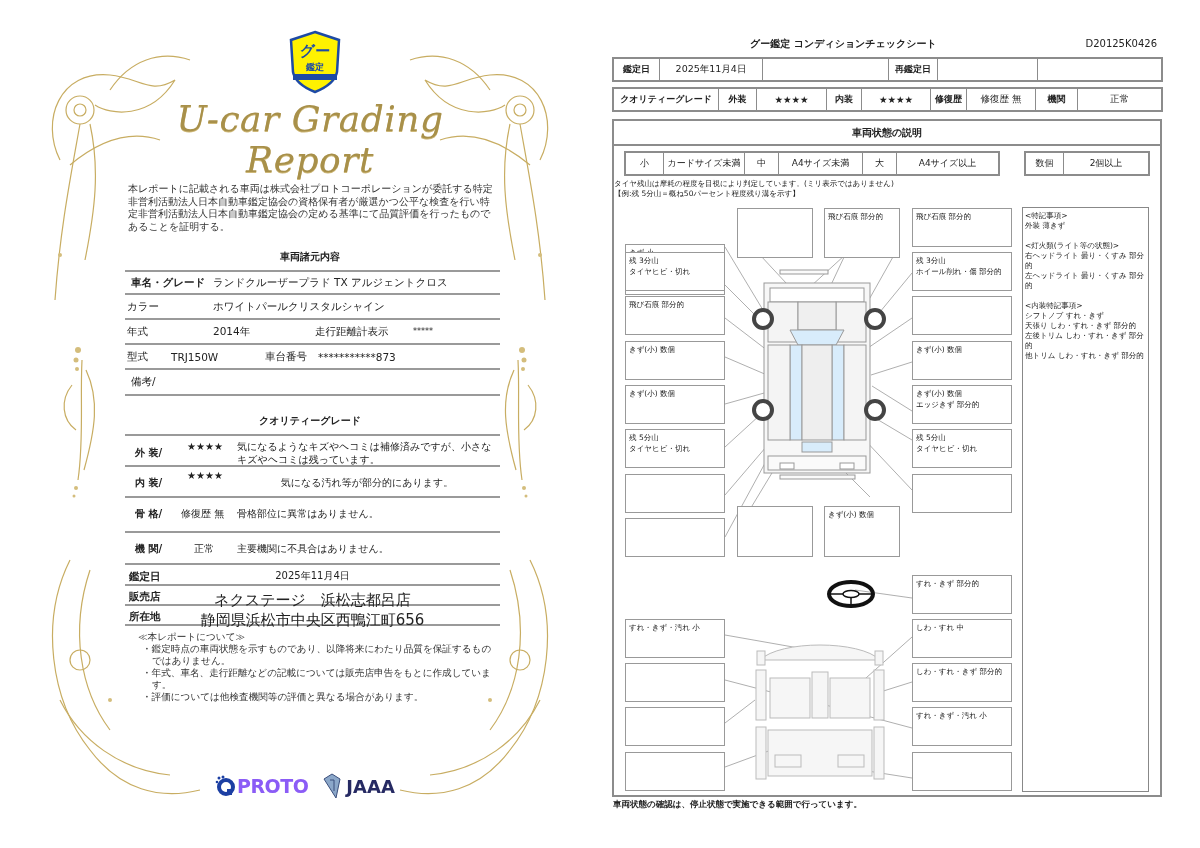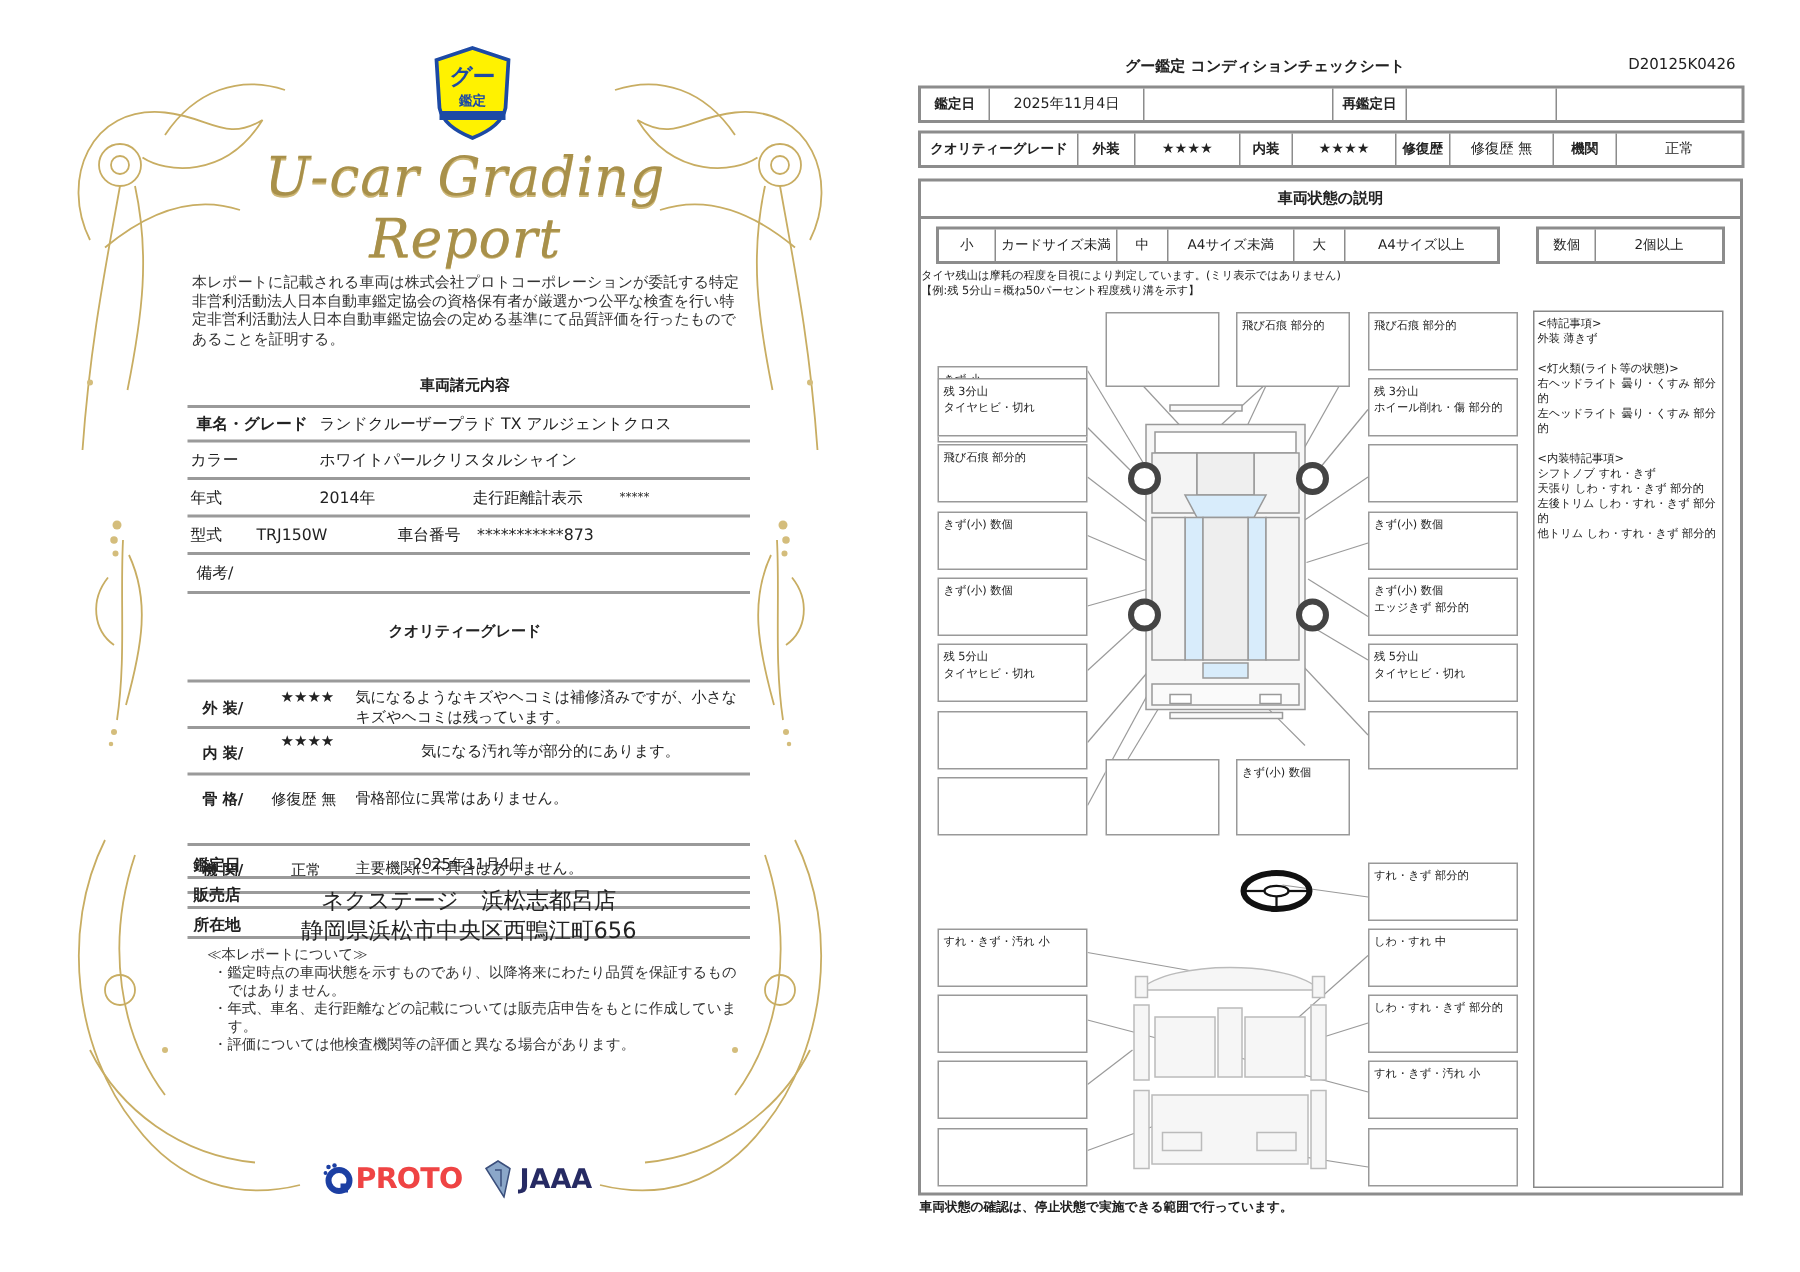--- a/index.html
+++ b/index.html
@@ -18,37 +18,37 @@
   }
   .cert-title { position: absolute; left: 0; width: 600px; top: 155px; text-align: center; font-size: 11px; font-weight: bold; color: #222; }
   .cert-body { position: absolute; left: 128px; top: 183px; width: 370px; font-family: "DejaVu Serif", "Liberation Serif", serif; font-size: 10px; line-height: 12.5px; color: #333; }
   .section-title { position: absolute; left: 0; width: 620px; text-align: center; font-size: 10px; font-weight: bold; color: #222; }
 
   .spec-table { position: absolute; left: 125px; top: 270px; width: 375px; }
   .spec-row { position: relative; height: 25px; border-bottom: 2px solid #9a9a9a; font-size: 10.5px; display: flex; align-items: center; }
   .spec-row.first { border-top: 2px solid #9a9a9a; }
   .spec-row span { position: absolute; white-space: nowrap; }
 
-  .grade-table { position: absolute; left: 125px; top: 453px; width: 375px; }
+  .grade-table { position: absolute; left: 125px; top: 434px; width: 375px; }
   .grade-row { position: relative; border-bottom: 2px solid #9a9a9a; font-size: 10px; }
   .grade-row.first { border-top: 2px solid #9a9a9a; }
   .grade-row span { position: absolute; white-space: nowrap; }
   .grade-row .desc { white-space: normal; width: 260px; line-height: 13px; }
 
   .info-table { position: absolute; left: 125px; top: 566px; width: 375px; }
   .info-row { position: relative; height: 20px; border-bottom: 2px solid #9a9a9a; font-size: 10px; }
   .info-row span { position: absolute; white-space: nowrap; }
   .info-row .lbl { left: 4px; top: 4px; font-weight: bold; font-size: 10.5px; }
   .info-row .val { left: 0; width: 375px; text-align: center; top: 5px; font-size: 15px; }
 
   .notes { position: absolute; left: 138px; top: 631px; width: 360px; font-family: "DejaVu Serif", "Liberation Serif", serif; font-size: 9.6px; line-height: 12px; color: #333; }
   .notes .item { padding-left: 14px; text-indent: -10px; }
 
   .logos { position: absolute; left: 215px; top: 768px; height: 36px; display: flex; align-items: center; gap: 14px; }
-  .proto-logo { display: flex; align-items: center; color: #ef4444; font-family: "DejaVu Sans", sans-serif; font-weight: bold; font-size: 19px; letter-spacing: -0.5px; }
+  .proto-logo { display: flex; align-items: center; color: #8b5cf6; font-family: "DejaVu Sans", sans-serif; font-weight: bold; font-size: 19px; letter-spacing: -0.5px; }
   .jaaa-logo { display: flex; align-items: center; color: #262a63; font-family: "DejaVu Sans", sans-serif; font-weight: bold; font-size: 18px; }
 
   
   .right-page { position: absolute; left: 600px; top: 0; width: 600px; height: 848px; }
   .rp-title { position: absolute; left: 150px; top: 37px; font-size: 10px; font-weight: bold; }
   .rp-docno { position: absolute; right: 43px; top: 38px; font-size: 10px; }
   .hdr-table { position: absolute; border: 2px solid #8c8c8c; display: flex; height: 25px; font-size: 9.5px; }
   .hdr-table .cell { border-right: 1px solid #8c8c8c; display: flex; align-items: center; justify-content: center; white-space: nowrap; }
   .hdr-table .cell:last-child { border-right: none; }
   .hdr-table .cell.bold { font-weight: bold; font-size: 9px; }
@@ -171,21 +171,21 @@
     <div class="grade-row first" style="height:33px;">
       <span style="left:10px;top:10px;font-weight:bold;">外 装/</span>
       <span style="left:62px;top:5px;">★★★★</span>
       <span class="desc" style="left:112px;top:4px;">気になるようなキズやヘコミは補修済みですが、小さなキズやヘコミは残っています。</span>
     </div>
     <div class="grade-row" style="height:31px;text-align:center;">
       <span style="left:10px;top:9px;font-weight:bold;">内 装/</span>
       <span style="left:62px;top:3px;">★★★★</span>
       <span class="desc" style="left:112px;top:9px;">気になる汚れ等が部分的にあります。</span>
     </div>
-    <div class="grade-row" style="height:47px;">
+    <div class="grade-row" style="height:35px;">
       <span style="left:10px;top:9px;font-weight:bold;">骨 格/</span>
       <span style="left:56px;top:9px;">修復歴 無</span>
       <span class="desc" style="left:112px;top:9px;">骨格部位に異常はありません。</span>
     </div>
     <div class="grade-row" style="height:32px;">
       <span style="left:10px;top:9px;font-weight:bold;">機 関/</span>
       <span style="left:69px;top:9px;">正常</span>
       <span class="desc" style="left:112px;top:9px;">主要機関に不具合はありません。</span>
     </div>
   </div>

